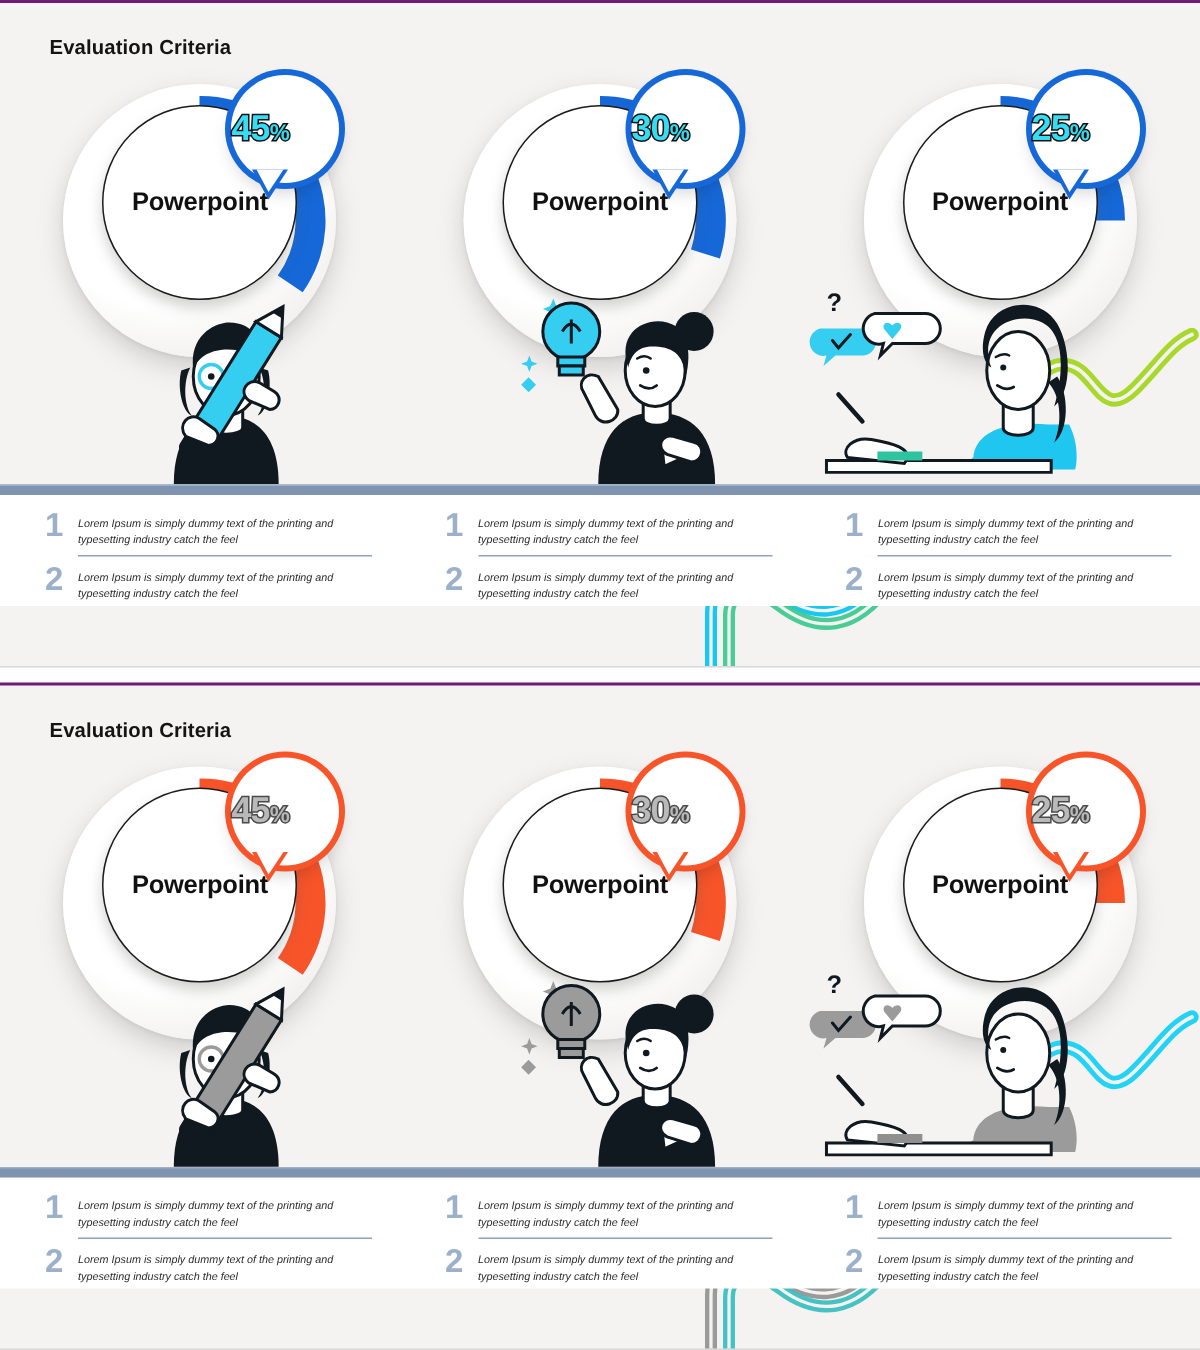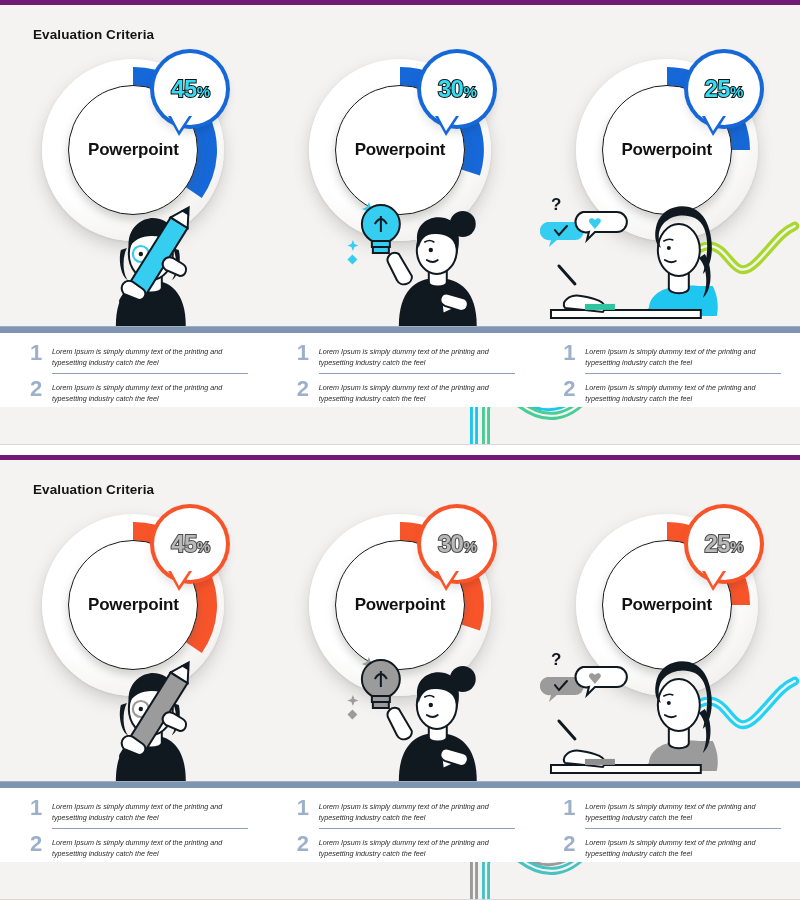--- a/index.html
+++ b/index.html
@@ -8,21 +8,21 @@
     background:#ffffff;
     font-family:"Liberation Sans", sans-serif;
     overflow:hidden;
   }
   .page{ position:relative; width:800px; height:900px; }
 
   
   .slide{
     position:absolute; left:0; width:800px; height:445px;
     background:#f4f3f1;
-    border-top:5px solid #701a75;
+    border-top:2px solid #701a75;
     border-bottom:1px solid #d8d8d8;
     overflow:hidden;
   }
   .slide-1{ top:0; }
   .slide-2{ top:455px; }
 
   .slide-title{
     position:absolute; left:33px; top:22px;
     font-size:13.5px; font-weight:bold; letter-spacing:.1px;
     color:#141414;
@@ -41,37 +41,37 @@
     width:182px; height:182px; margin-left:-91px;
   }
   .donut-plate{
     position:absolute; inset:0;
     border-radius:50%;
     background:radial-gradient(circle at 38% 30%, #ffffff 55%, #f3f2f0 76%, #eceae8 100%);
     box-shadow:0 7px 16px rgba(120,118,115,.30), 0 1px 3px rgba(0,0,0,.08);
   }
   .donut-arc{ position:absolute; inset:0; }
   .donut-hole{
-    position:absolute; left:26px; top:26px; width:130px; height:130px;
+    position:absolute; left:26px; top:14px; width:130px; height:130px;
     border-radius:50%;
     background:#ffffff;
     border:1.6px solid #1b1b1b;
     box-shadow:0 5px 9px rgba(90,88,86,.28);
     display:flex; align-items:center; justify-content:center;
   }
   .donut-label{
     font-size:17px; font-weight:bold; color:#111; letter-spacing:-.2px;
   }
 
   
   .bubble{
     position:absolute; right:-2px; top:-6px;
     width:72px; height:72px; border-radius:50%;
     background:#ffffff;
-    display:flex; align-items:center; justify-content:center;
+    display:flex; align-items:center; 
     z-index:6;
   }
   .bubble-tail{
     position:absolute; left:14px; bottom:-11px;
     width:0; height:0;
     border-left:11px solid transparent;
     border-right:13px solid transparent;
     border-top:20px solid #ffffff;
     filter:drop-shadow(2px 3px 0 rgba(0,0,0,0));
   }

